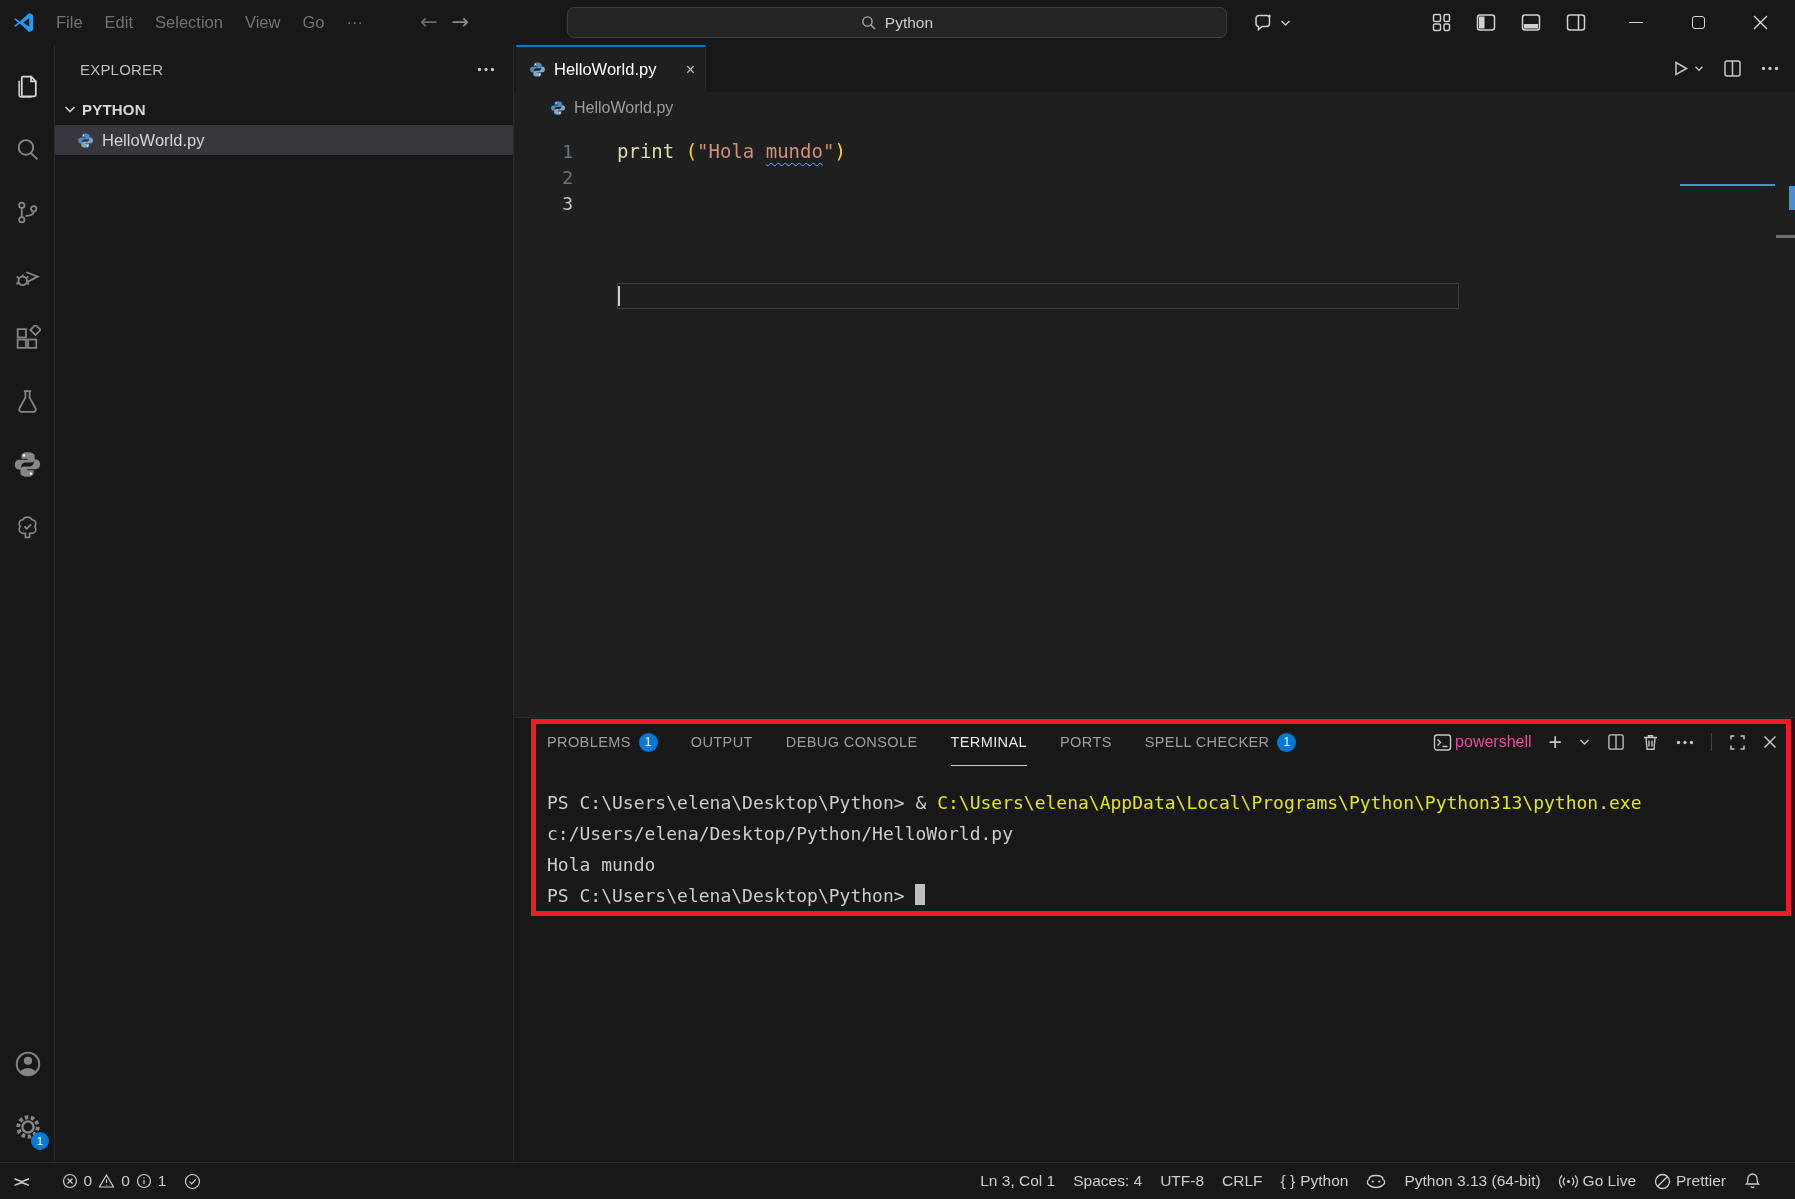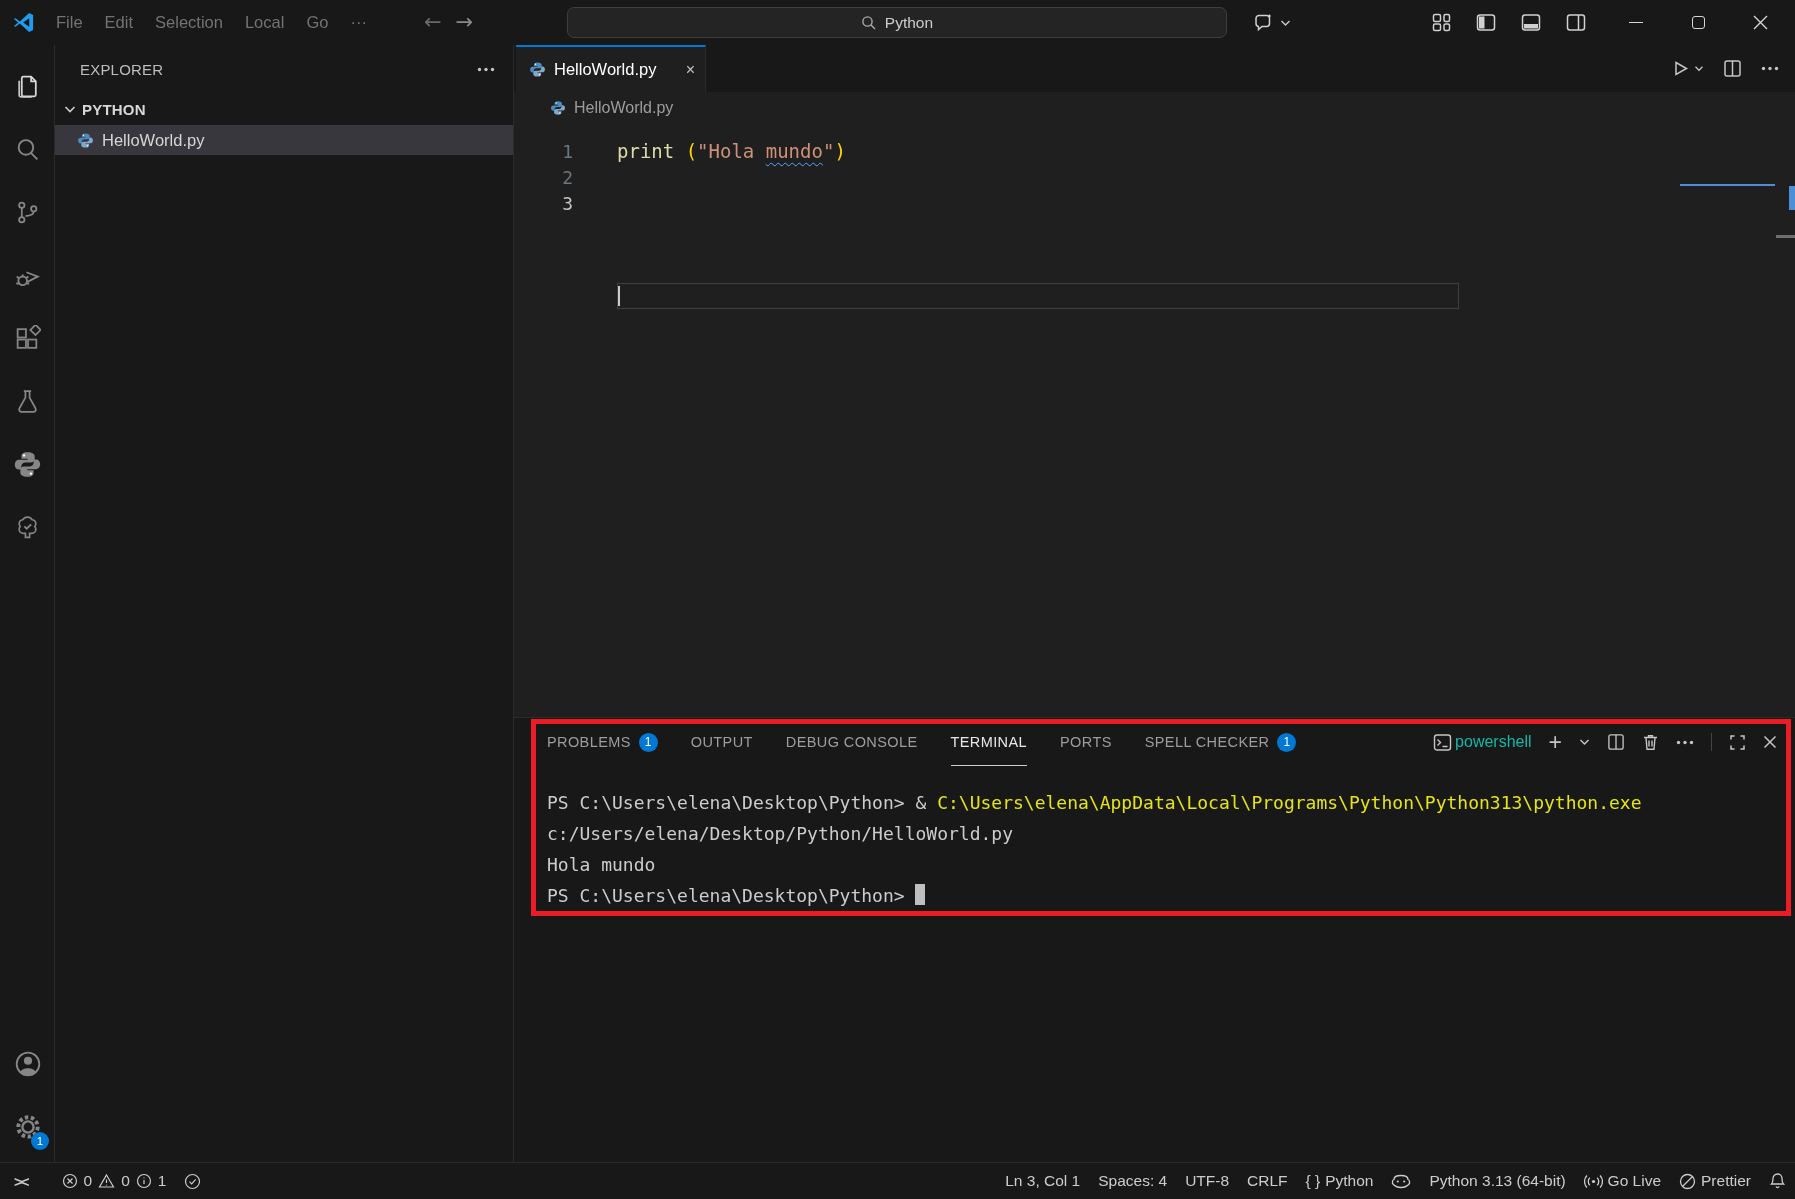--- a/index.html
+++ b/index.html
@@ -81,36 +81,36 @@
 
   
   .panel { position:absolute; top:672px; left:0; right:0; bottom:0; background:#181818; border-top:1px solid #2b2b2b; }
   .panel-header { height:48px; display:flex; align-items:center; padding:0 18px 0 33px; }
   .panel-tabs { display:flex; align-items:center; gap:33px; }
   .panel-tab { display:flex; align-items:center; gap:8px; font-size:14.5px; letter-spacing:.4px; color:#9d9d9d; height:48px; }
   .panel-tab.active .pt-label { color:#e7e7e7;text-align:center; }
   .panel-tab.active { border-bottom:1.5px solid #cccccc; }
   .pt-badge { min-width:19px; height:19px; border-radius:10px; background:#0078d4; color:#fff; font-size:12px; display:flex; align-items:center; justify-content:center; }
   .panel-actions { margin-left:auto; display:flex; align-items:center; gap:17px; color:#c5c5c5; }
-  .pa-shell { display:flex; align-items:center; gap:3px; font-size:16px; color:#14b8a6; }
+  .pa-shell { display:flex; align-items:center; gap:3px; font-size:16px; color:#ec4899; }
   .pa-sep { width:1px; height:18px; background:#444; }
   .pa-plus { font-size:23px; font-weight:200; line-height:1; color:#c5c5c5; }
   .terminal { padding:21px 0 0 33px; font-family:"DejaVu Sans Mono", monospace; font-size:18px; line-height:31px; color:#cccccc; white-space:pre-wrap; }
   .t-yellow { color:#e5e510; }
   .t-cursor { display:inline-block; width:10px; height:21px; background:#bfbfbf; vertical-align:-3px; }
 
   
   .annotation-box { position:absolute; left:17px; top:674px; width:1260px; height:197px; border:5px solid #ec1c24; z-index:10; pointer-events:none; }
 
   
   .statusbar { position:absolute; left:0; right:0; bottom:0; height:37px; background:#181818; border-top:1px solid #2b2b2b; display:flex; align-items:center; font-size:15.5px; color:#cccccc; }
   .st-item { display:flex; align-items:center; gap:5px; padding:0 9px; height:100%; }
   .st-remote { margin-left:5px; font-weight:bold; letter-spacing:-2px; font-size:15px; color:#c9c9c9; }
   .st-problems { margin-left:16px; gap:6px; }
-  .st-right { margin-left:auto; display:flex; align-items:center; height:100%; padding-right:0; }
+  .st-right { margin-left:auto; display:flex; align-items:center; height:100%; padding-right:25px; }
   .st-num { font-size:15.5px; }
 </style>
 </head>
 <body>
 
 <div class="window">
 
   <svg width="0" height="0" style="position:absolute">
     <defs>
       <g id="pylogo">
@@ -125,21 +125,21 @@
   <header class="titlebar">
     <span class="tb-logo">
       <svg width="23" height="23" viewBox="0 0 24 24">
           <path fill="#1f9cf0" d="M17.9 2.2 8.2 11 3.7 7.6 2 8.4l4.6 3.6L2 15.6l1.7.8 4.5-3.4 9.7 8.8 4.1-2V4.2l-4.1-2zM18 7.6v8.8L11.6 12 18 7.6z"></path>
         </svg>
     </span>
     <nav class="menu">
       <span class="menu-item">File</span>
       <span class="menu-item">Edit</span>
       <span class="menu-item">Selection</span>
-      <span class="menu-item">Local</span>
+      <span class="menu-item">View</span>
       <span class="menu-item">Go</span>
       <span class="menu-item">···</span>
     </nav>
     <div class="nav-arrows">
       <span class="nav-arrow back">←</span>
       <span class="nav-arrow">→</span>
     </div>
     <div class="command-center">
       <span>
         <svg width="16" height="16" viewBox="0 0 16 16" fill="none" stroke="#a9a9a9" stroke-width="1.4">

